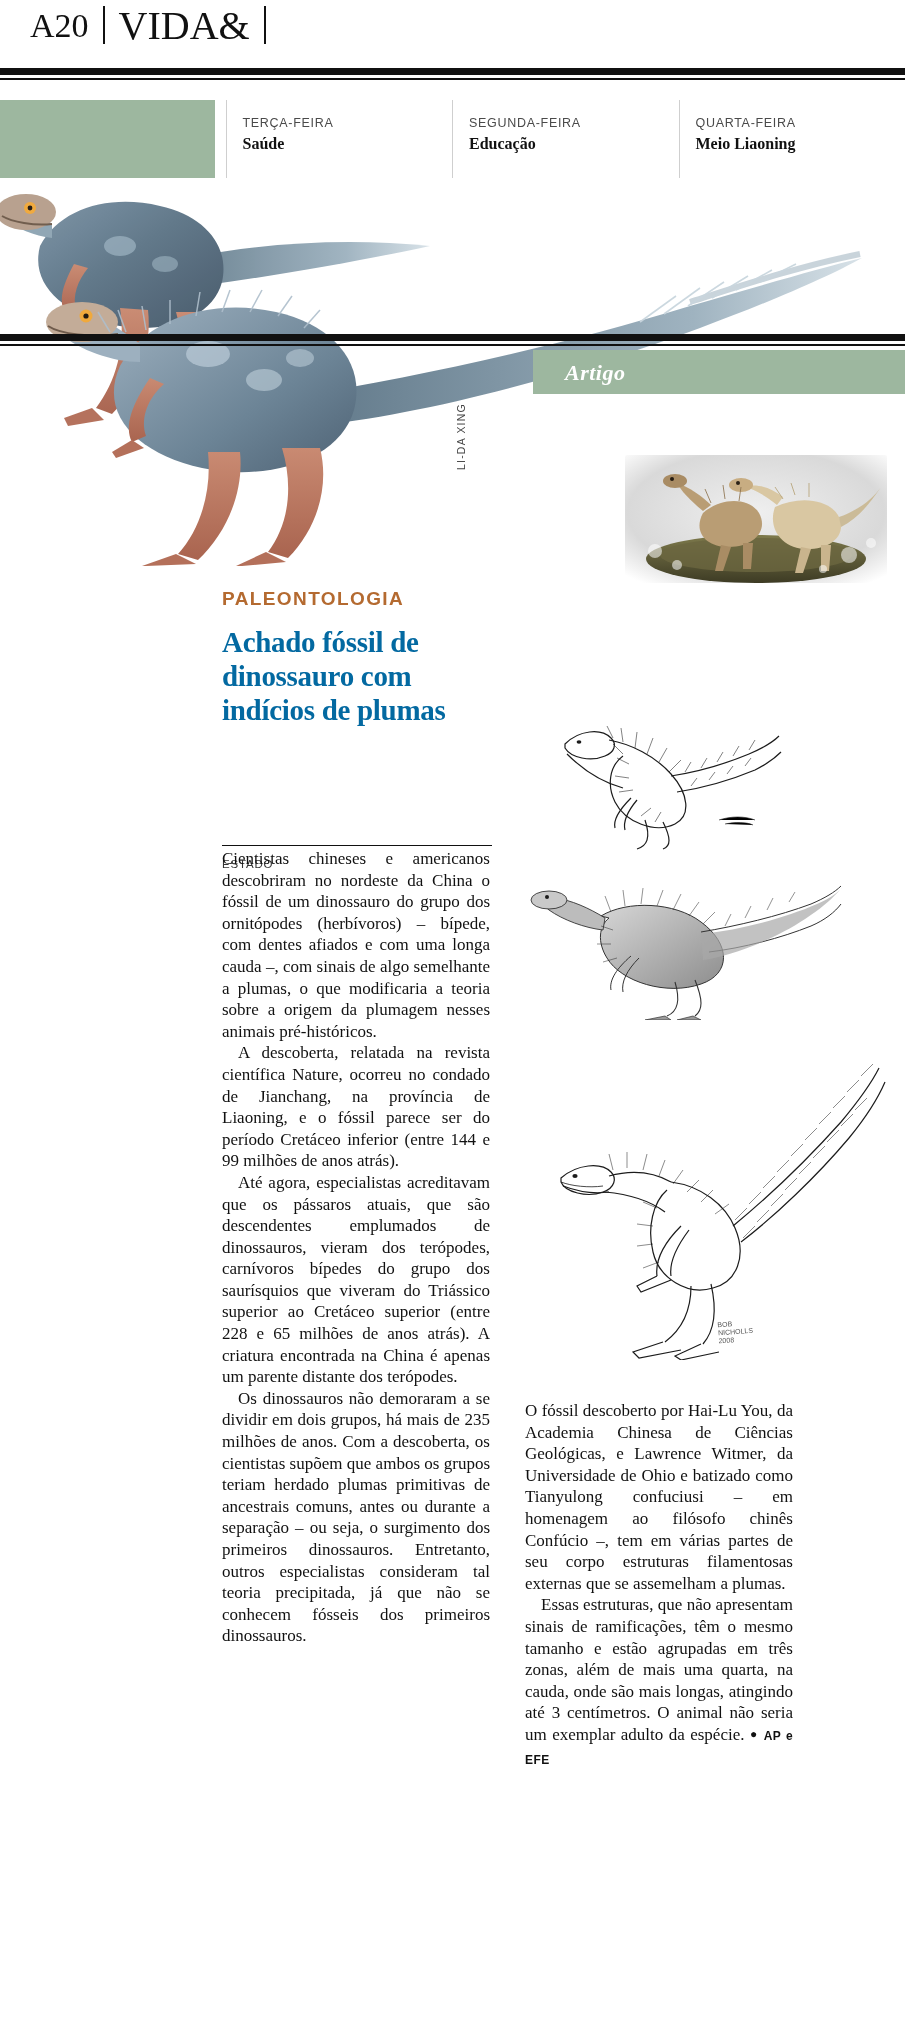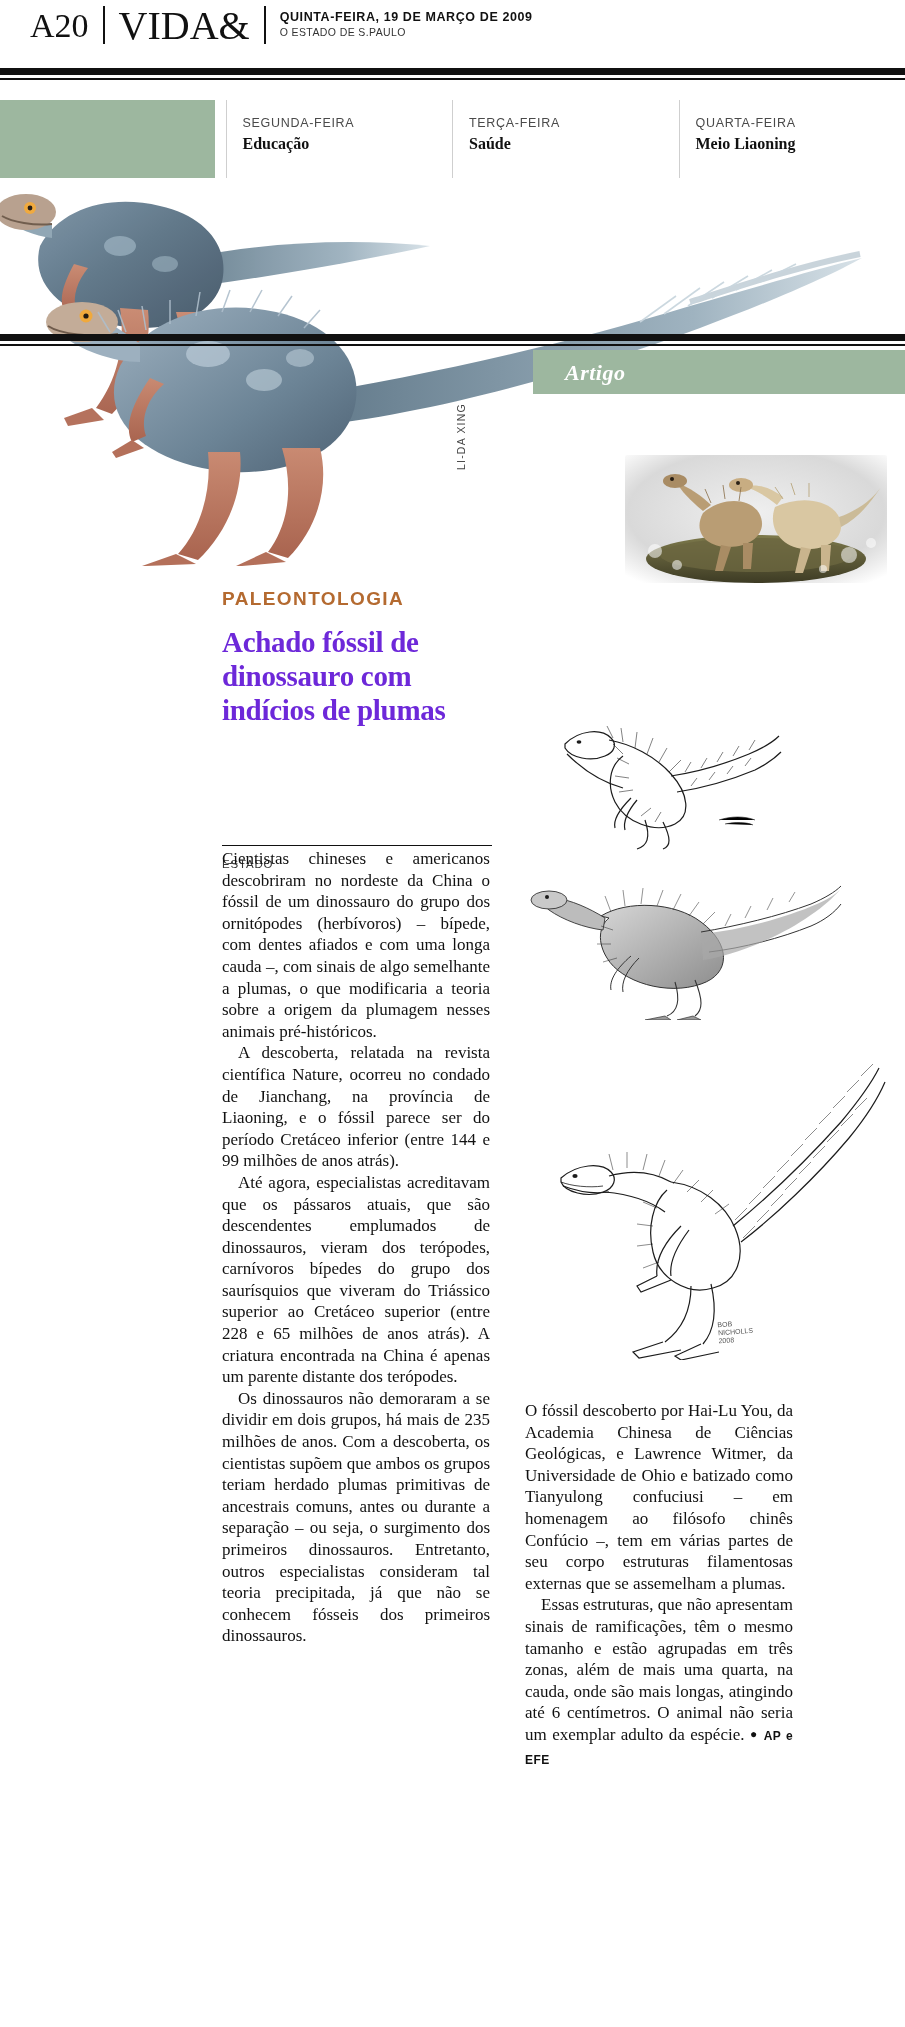--- a/index.html
+++ b/index.html
@@ -196,21 +196,21 @@
     color: #b46a30;
   }
   .headline {
     position: absolute;
     left: 222px; top: 625px;
     width: 270px;
     font-family: "Liberation Serif", serif;
     font-weight: bold;
     font-size: 29px;
     line-height: 34px;
-    color: #6d28d9;
+    color: #0369a1;
     letter-spacing: -0.3px;
   }
   .hl-rule {
     position: absolute;
     left: 222px; top: 845px;
     width: 270px; height: 1px;
     background: #111;
   }
   .dateline {
     position: absolute;
@@ -286,40 +286,36 @@
 <body>
 
 <div class="page">
 
   <div class="masthead">
     <div class="masthead-inner">
       <div class="page-num">A20</div>
       <div class="mast-rule"></div>
       <div class="section-name">VIDA&amp;</div>
       <div class="mast-rule2"></div>
-      <div class="mast-date">
-        <div class="d1">QUINTA-FEIRA, 19 DE MARÇO DE 2009</div>
-        <div class="d2">O ESTADO DE S.PAULO</div>
-      </div>
     </div>
   </div>
   <div class="rule-thick"></div>
   <div class="rule-thin"></div>
 
   <div class="green-panel"></div>
 
   <div class="daystrip">
     <div class="daycell first"></div>
     <div class="daycell">
+      <div class="dow">TERÇA-FEIRA</div>
+      <div class="sec">Saúde</div>
+    </div>
+    <div class="daycell">
       <div class="dow">SEGUNDA-FEIRA</div>
       <div class="sec">Educação</div>
-    </div>
-    <div class="daycell">
-      <div class="dow">TERÇA-FEIRA</div>
-      <div class="sec">Saúde</div>
     </div>
     <div class="daycell">
       <div class="dow">QUARTA-FEIRA</div>
       <div class="sec">Meio Liaoning</div>
     </div>
   </div>
 
   <div class="illo-main">
     <svg width="905" height="470" viewBox="0 0 905 470" xmlns="http://www.w3.org/2000/svg">
       <defs>
@@ -639,16 +635,16 @@
 
   <div class="col1">
     <p>Cientistas chineses e americanos descobriram no nordeste da China o fóssil de um dinossauro do grupo dos ornitópodes (herbívoros) – bípede, com dentes afiados e com uma longa cauda –, com sinais de algo semelhante a plumas, o que modificaria a teoria sobre a origem da plumagem nesses animais pré-históricos.</p>
     <p>A descoberta, relatada na revista científica Nature, ocorreu no condado de Jianchang, na província de Liaoning, e o fóssil parece ser do período Cretáceo inferior (entre 144 e 99 milhões de anos atrás).</p>
     <p>Até agora, especialistas acreditavam que os pássaros atuais, que são descendentes emplumados de dinossauros, vieram dos terópodes, carnívoros bípedes do grupo dos saurísquios que viveram do Triássico superior ao Cretáceo superior (entre 228 e 65 milhões de anos atrás). A criatura encontrada na China é apenas um parente distante dos terópodes.</p>
     <p>Os dinossauros não demoraram a se dividir em dois grupos, há mais de 235 milhões de anos. Com a descoberta, os cientistas supõem que ambos os grupos teriam herdado plumas primitivas de ancestrais comuns, antes ou durante a separação – ou seja, o surgimento dos primeiros dinossauros. Entretanto, outros especialistas consideram tal teoria precipitada, já que não se conhecem fósseis dos primeiros dinossauros.</p>
   </div>
 
   <div class="col2">
     <p>O fóssil descoberto por Hai-Lu You, da Academia Chinesa de Ciências Geológicas, e Lawrence Witmer, da Universidade de Ohio e batizado como Tianyulong confuciusi – em homenagem ao filósofo chinês Confúcio –, tem em várias partes de seu corpo estruturas filamentosas externas que se assemelham a plumas.</p>
-    <p><span>Essas estruturas, que não apresentam sinais de ramificações, têm o mesmo tamanho e estão agrupadas em três zonas, além de mais uma quarta, na cauda, onde são mais longas, atingindo até 6 centímetros. O animal não seria um exemplar adulto da espécie.</span> <span class="bullet-dot">●</span> <span class="credit-end">AP e EFE</span></p>
+    <p><span>Essas estruturas, que não apresentam sinais de ramificações, têm o mesmo tamanho e estão agrupadas em três zonas, além de mais uma quarta, na cauda, onde são mais longas, atingindo até 3 centímetros. O animal não seria um exemplar adulto da espécie.</span> <span class="bullet-dot">●</span> <span class="credit-end">AP e EFE</span></p>
   </div>
 
 </div>
 
 </body></html>

